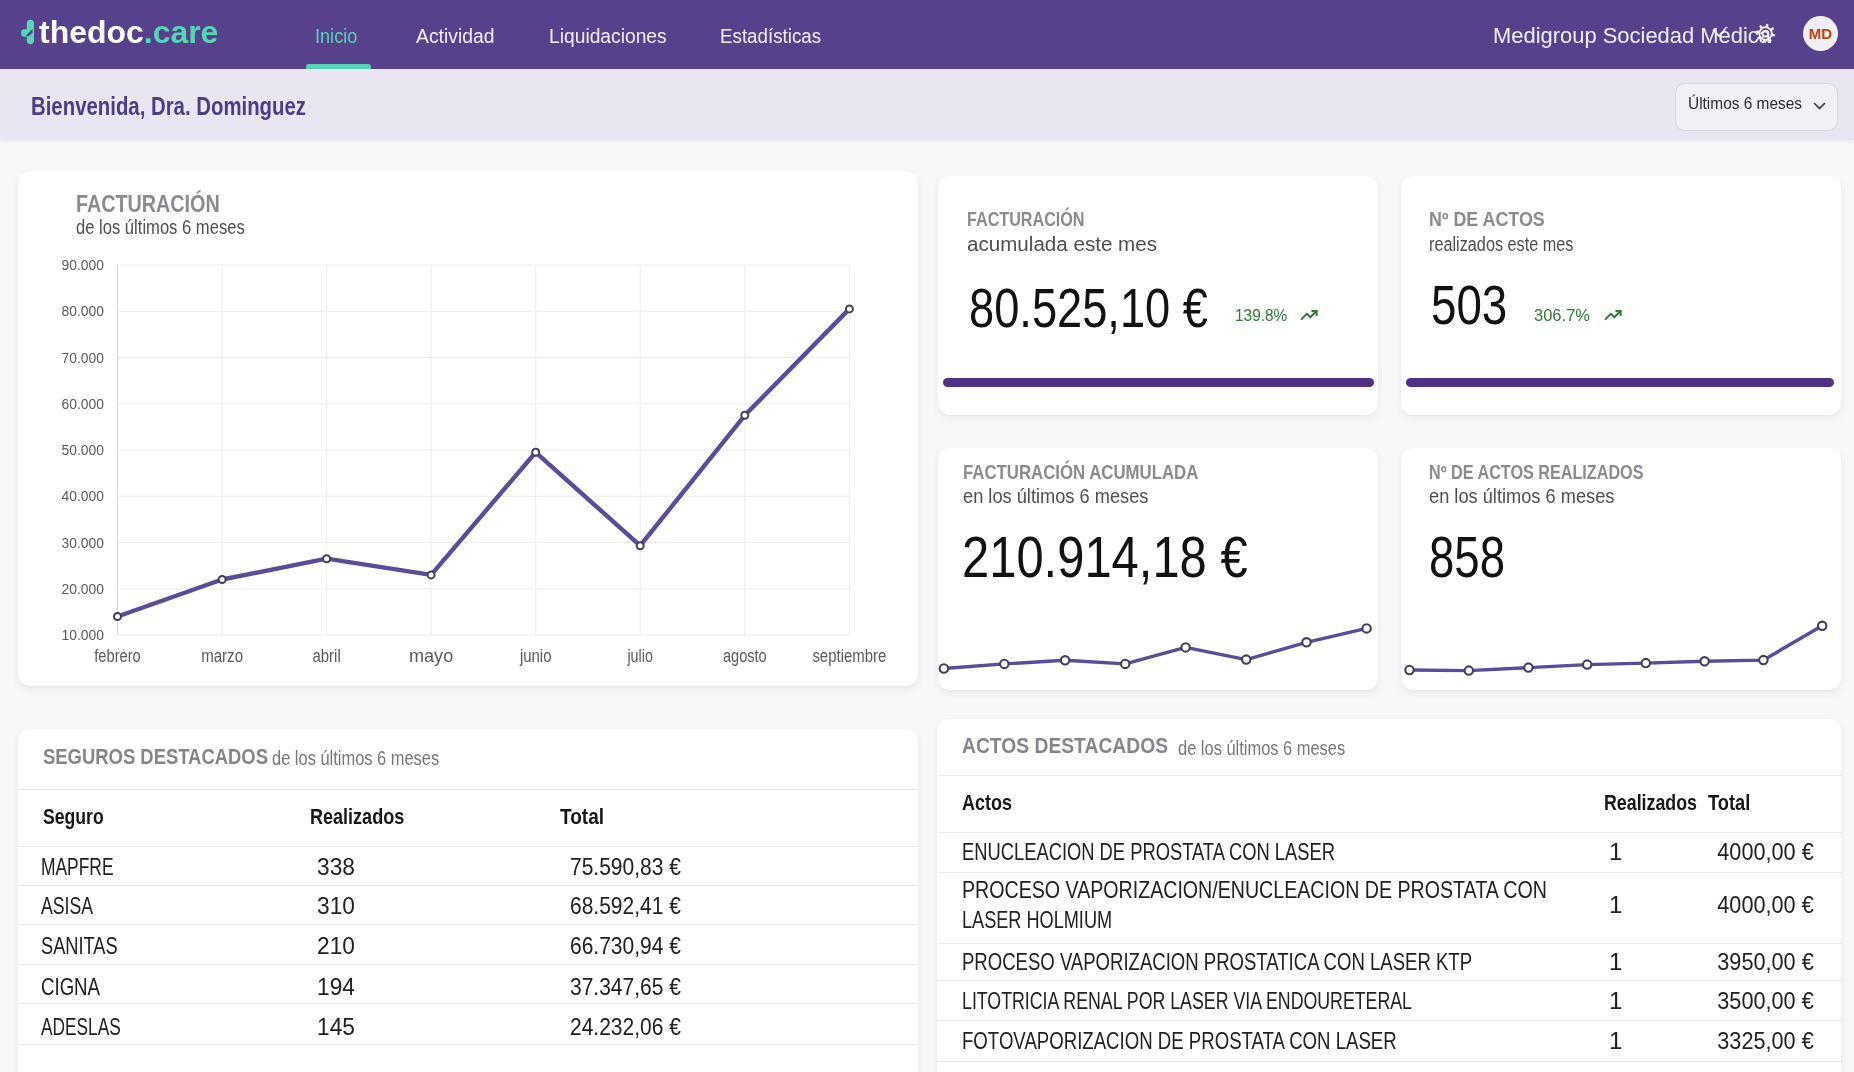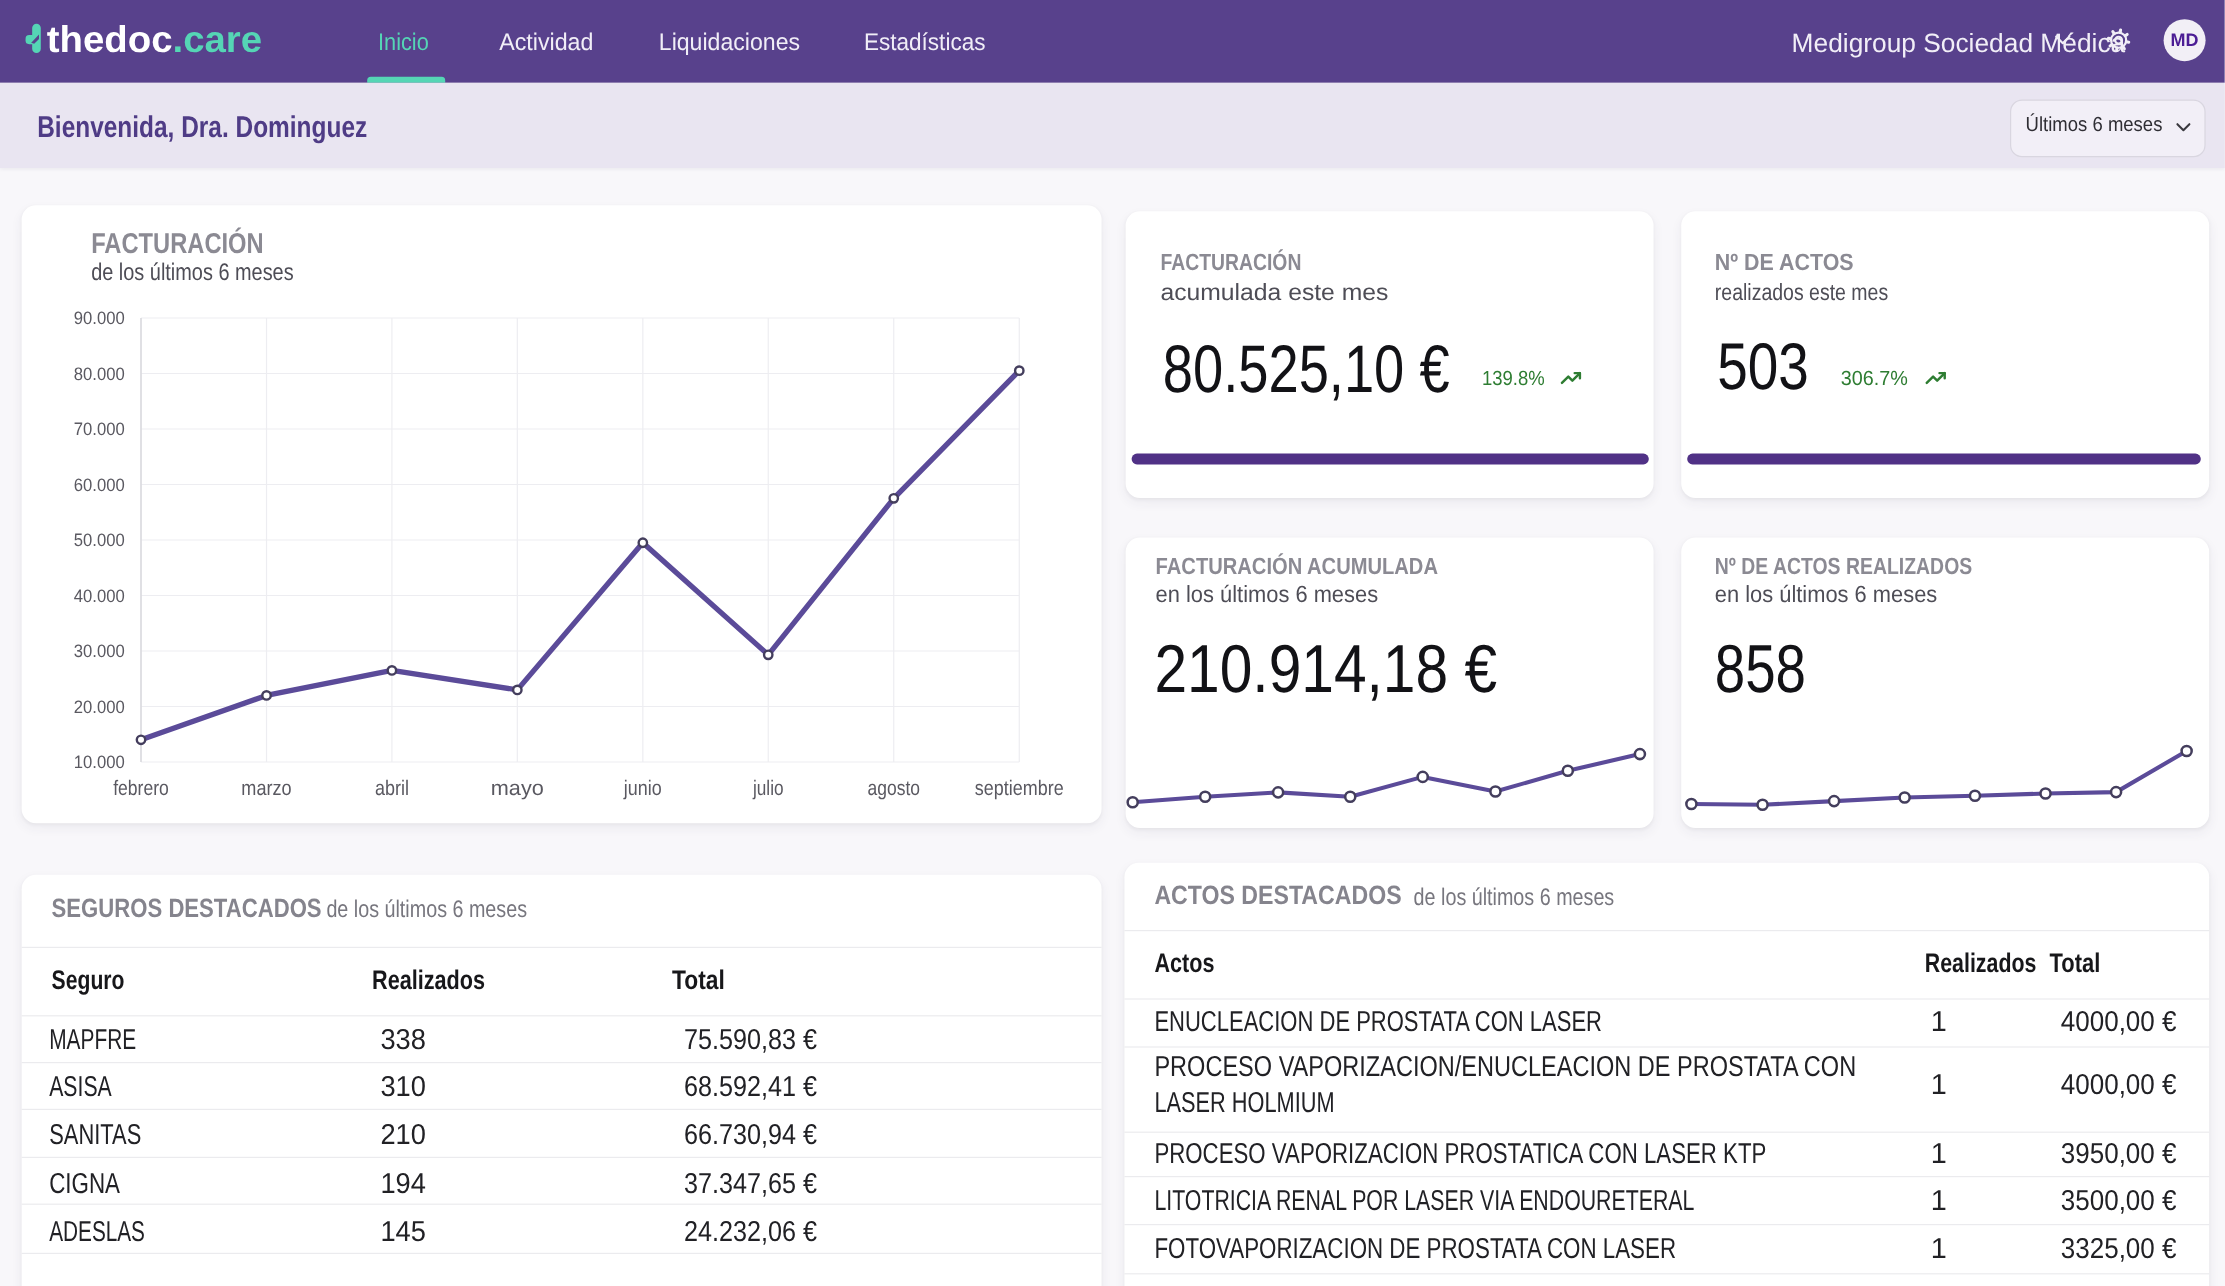--- a/index.html
+++ b/index.html
@@ -39,21 +39,21 @@
         <line x1="9.66" y1="17.87" x2="9.28" y2="19.83"></line>
         <line x1="5.20" y1="14.91" x2="3.54" y2="16.03"></line>
         <line x1="4.13" y1="9.66" x2="2.17" y2="9.28"></line>
         <line x1="7.09" y1="5.20" x2="5.97" y2="3.54"></line>
         <line x1="12.34" y1="4.13" x2="12.72" y2="2.17"></line>
         <line x1="16.80" y1="7.09" x2="18.46" y2="5.97"></line>
       </g>
     </g>
   </svg>
 <div class="abs" style="left:1803px;top:15.5px;width:35px;height:35px;border-radius:50%;background:#f2eff6;"></div>
-<span class="t" id="md" style="left:1803px;top:25.5px;font-size:15px;font-weight:bold;color:#4c1d95;width:35px;text-align:center;">MD</span>
+<span class="t" id="md" style="left:1803px;top:25.5px;font-size:15px;font-weight:bold;color:#c2410c;width:35px;text-align:center;">MD</span>
 <div class="abs" style="left:0;top:69px;width:1854px;height:71px;background:#e9e5f1;box-shadow:0 2px 3px rgba(30,30,60,0.06);"></div>
 <span class="t" id="welcome" style="left: 31px; top: 93.7px; font-size: 25px; font-weight: bold; color: rgb(79, 60, 134); transform: scaleX(0.814664);">Bienvenida, Dra. Dominguez</span>
 <div class="abs" style="left:1674.6px;top:82.5px;width:163.4px;height:48.5px;background:#f2eff7;border:1px solid #d9d6e0;border-radius:10px;"></div>
 <span class="t" id="droptext" style="left: 1688px; top: 94.9px; font-size: 17px; color: rgb(47, 46, 52); transform: scaleX(0.90735);">Últimos 6 meses</span>
 <svg class="abs" style="left:1813px;top:101.5px;" width="13" height="9" viewBox="0 0 13 9">
     <polyline points="1.5,1.5 6.5,6.5 11.5,1.5" fill="none" stroke="#3a393f" stroke-width="1.7" stroke-linecap="round" stroke-linejoin="round"></polyline>
   </svg>
 <div class="card" style="left:18px;top:171px;width:900px;height:515px;"></div>
 <span class="t" id="t1" style="left: 75.8px; top: 192.2px; font-size: 24px; font-weight: bold; color: rgb(139, 138, 147); transform: scaleX(0.822759);">FACTURACIÓN</span>
 <span class="t" id="s1" style="left: 75.8px; top: 216.5px; font-size: 20px; color: rgb(78, 77, 86); transform: scaleX(0.829311);">de los últimos 6 meses</span>

